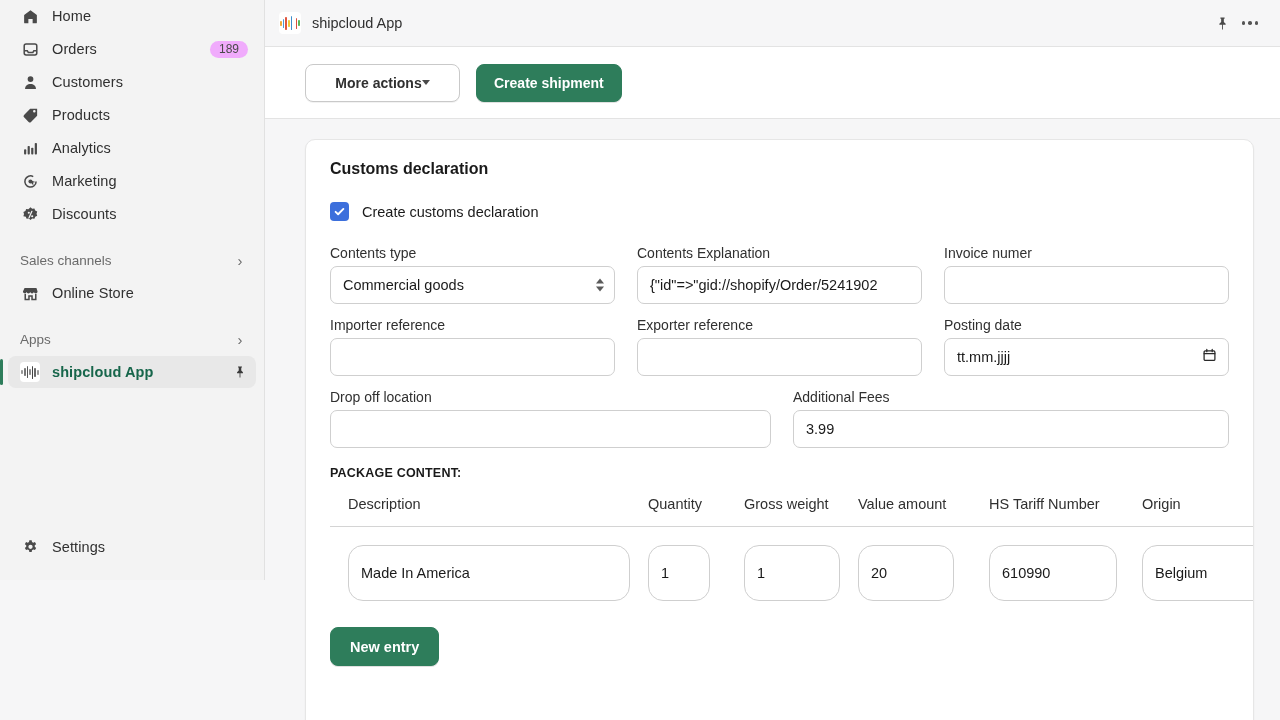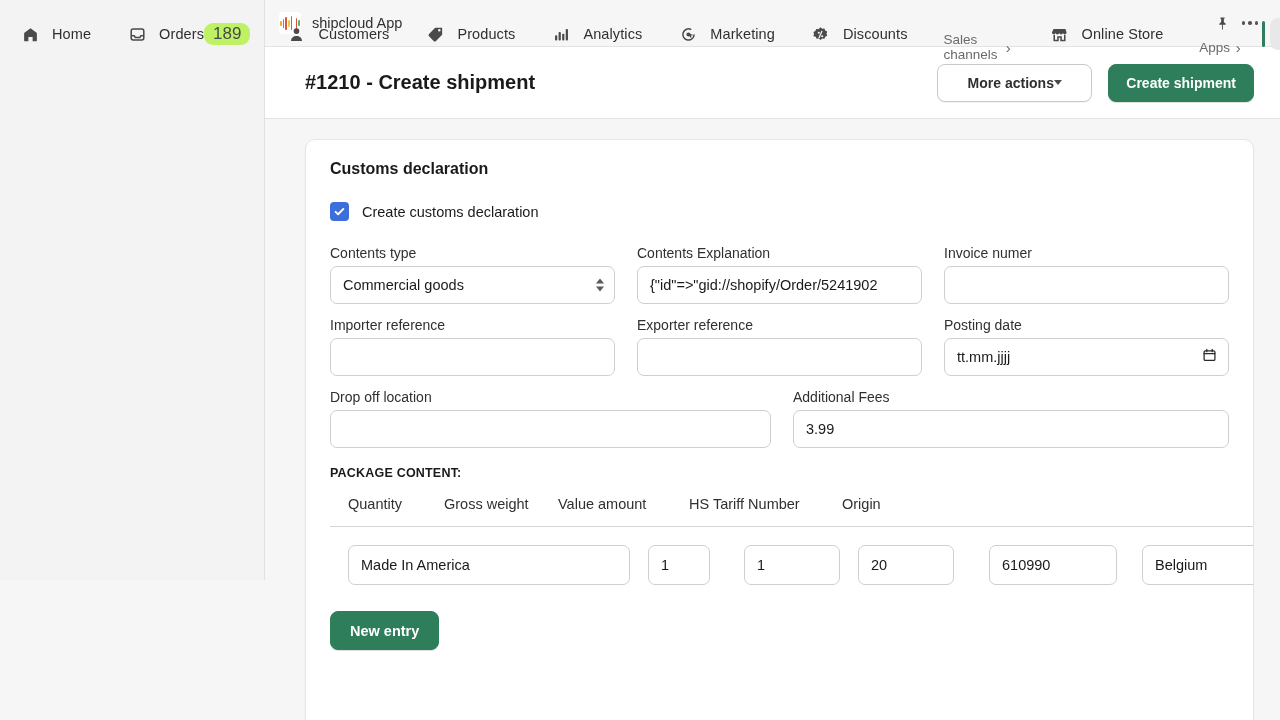--- a/index.html
+++ b/index.html
@@ -8,44 +8,43 @@
     font-family: "Liberation Sans", sans-serif;
     background: #f6f6f7; overflow: hidden;
   }
   #app { display: flex; width: 1280px; height: 720px; }
 
   
   .sidebar {
     width: 265px; height: 580px; flex: 0 0 265px;
     background: #f3f3f3;
     border-right: 1px solid #e1e1e1;
-    display: flex; flex-direction: row;
-    padding-top: 18px;
+    display: flex; flex-direction: column;
     position: relative;
   }
   .nav-item {
     display: flex; align-items: center;
     height: 32px; margin: 0 8px 1px 8px;
     padding: 0 8px 0 12px;
     border-radius: 8px; cursor: pointer;
     position: relative;
   }
   .nav-item .ico {
     width: 20px; height: 20px; flex: 0 0 20px;
     margin-right: 12px;
     display: flex; align-items: center; justify-content: center;
     color: #4a4a4a;
   }
   .nav-item .lbl {
     font-size: 14.5px; color: #303030; letter-spacing: .1px;
     flex: 1 1 auto; white-space: nowrap;
   }
   .badge {
-    background: #bef264; color: #4a4a4a;
-    font-size: 17px; border-radius: 9px;
+    background: #f0abfc; color: #4a4a4a;
+    font-size: 12px; border-radius: 9px;
     padding: 2px 9px 3px 9px; line-height: 1;
   }
 
   .section-head {
     display: flex; align-items: center;
     height: 30px; margin: 14px 8px 2px 8px;
     padding: 0 8px 0 12px;
   }
   .section-head .lbl {
     font-size: 13.5px; color: #6a6a6a; flex: 1 1 auto;
@@ -192,21 +191,21 @@
   }
   .ptable .th { font-size: 14.5px; color: #303030; }
   .ptable .trow { display: flex; align-items: center; padding-top: 18px; }
   .c-desc  { flex: 0 0 300px; padding-left: 18px; }
   .c-qty   { flex: 0 0 96px;  padding-left: 18px; }
   .c-gw    { flex: 0 0 114px; padding-left: 18px; }
   .c-val   { flex: 0 0 131px; padding-left: 18px; }
   .c-hs    { flex: 0 0 153px; padding-left: 18px; }
   .c-org   { flex: 0 0 160px; padding-left: 18px; }
   .cell-input {
-    height: 40px; border: 1px solid #cfcfcf; border-radius: 7px;
+    height: 56px; border: 1px solid #cfcfcf; border-radius: 15px;
     background: #fff; font-size: 14.5px; color: #1a1a1a;
     padding: 0 12px; font-family: "Liberation Sans", sans-serif;
     outline: none;
   }
   .w-desc { width: 282px; } .w-qty { width: 62px; } .w-gw { width: 96px; }
   .w-val { width: 96px; }   .w-hs { width: 128px; } .w-org { width: 128px; }
 
   .btn-newentry {
     background: #2e7d5b; color: #fff; border: 1px solid #2e7d5b;
     height: 39px; padding: 0 19px; border-radius: 8px;
@@ -379,21 +378,20 @@
       <span class="act">
         <span class="dots">
             <span></span>
             <span></span>
             <span></span>
           </span>
       </span>
     </div>
 
     <div class="pagehead">
-      <span class="pagetitle">#1210 - Create shipment</span>
       <div class="btn btn-secondary">
         <span>More actions</span>
         <span class="caret"></span>
       </div>
       <div class="btn btn-primary">
         <span>Create shipment</span>
       </div>
     </div>
 
     <div class="scrollzone">
@@ -465,20 +463,21 @@
           <div class="fld b">
             <label class="flabel">Additional Fees</label>
             <input class="finput" value="3.99" style="">
           </div>
         </div>
 
         <div class="sectlabel">PACKAGE CONTENT:</div>
 
         <div class="ptable">
           <div class="thead">
+            <div class="th c-desc">Description</div>
             <div class="th c-qty">Quantity</div>
             <div class="th c-gw">Gross weight</div>
             <div class="th c-val">Value amount</div>
             <div class="th c-hs">HS Tariff Number</div>
             <div class="th c-org">Origin</div>
           </div>
           <div class="trow">
             <div class="c-desc"><input class="cell-input w-desc" value="Made In America" style=""></div>
             <div class="c-qty"><input class="cell-input w-qty" value="1" style=""></div>
             <div class="c-gw"><input class="cell-input w-gw" value="1" style=""></div>

